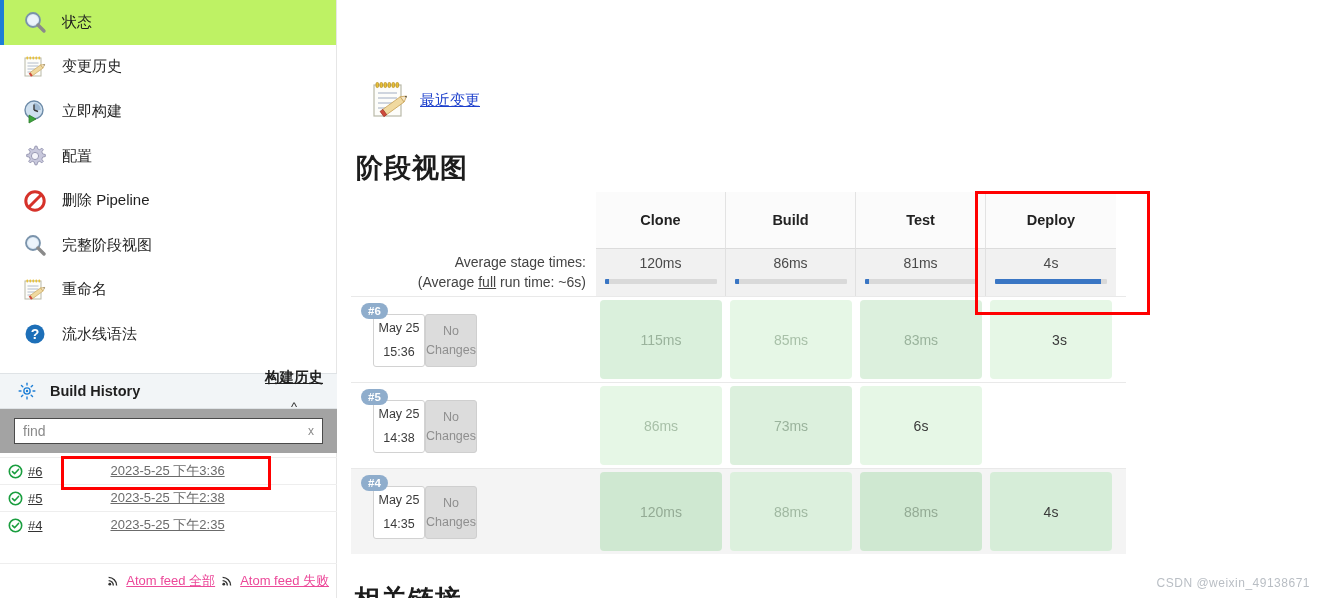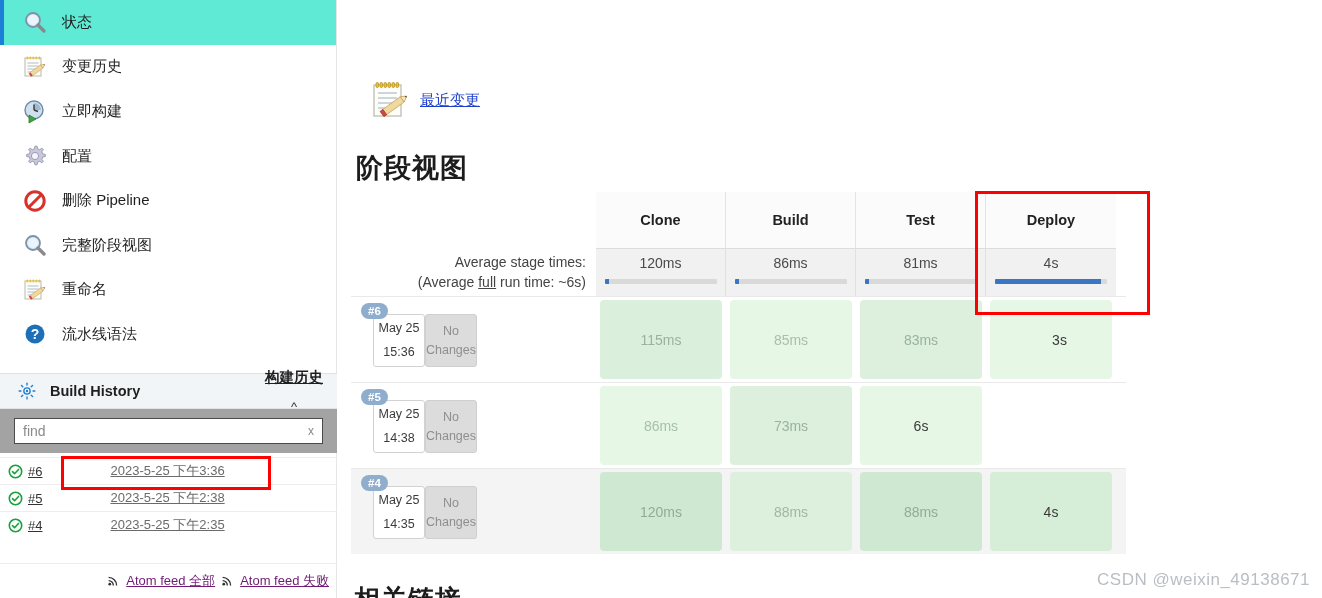--- a/index.html
+++ b/index.html
@@ -22,21 +22,21 @@
   .side-item {
     position: relative;
     display: flex; align-items: center;
     height: 44.6px;
     padding-left: 22px;
     font-size: 15px;
     color: #1f1f1f;
     cursor: pointer;
   }
   .side-item.selected {
-    background: #5eead4;
+    background: #bef264;
   }
   .side-item.selected::before {
     content: ""; position: absolute; left: 0; top: 0;
     width: 4px; height: 100%; background: #1c7ed6;
   }
   .side-ico {
     width: 26px; height: 26px;
     margin-right: 14px;
     flex: 0 0 26px;
     display: block;
@@ -87,21 +87,21 @@
   }
   #bh-rows { position: absolute; left:0; top: 457px; width: 337px; }
 
   #bh-feeds {
     position: absolute; left: 0; top: 563px; width: 337px; height: 34px;
     border-top: 1px solid #eeeeee;
     display: flex; align-items: center; justify-content: flex-end;
     padding-right: 8px; gap: 6px;
     font-size: 13px;
   }
-  #bh-feeds a { color: #701a75; text-decoration: underline; }
+  #bh-feeds a { color: #ec4899; text-decoration: underline; }
   .rss-ico { width: 13px; height: 13px; display:inline-block; vertical-align: -2px; }
 
   
   #main { position: absolute; left: 338px; top: 0; width: 984px; height: 598px; background:#fff; }
 
   #recent-changes {
     position: absolute; left: 30px; top: 78px;
     display: flex; align-items: center; gap: 8px;
   }
   #recent-changes .np-ico { width: 44px; height: 44px; }
@@ -211,21 +211,21 @@
 
   #bottom-heading {
     position: absolute; left: 16px; top: 582px;
     font-size: 26px; font-weight: bold; color: #1c1c1c;
     letter-spacing: 1px;
     overflow: hidden; height: 16px;
   }
 
   #watermark {
     position: absolute; right: 12px; bottom: 8px;
-    font-size: 17px; color: #b9bec4;
+    font-size: 12px; color: #b9bec4;
     letter-spacing: .5px;
   }
 </style>
 </head>
 <body>
 
 <div id="root">
 
   <div id="sidebar">
     <div id="side-items">

